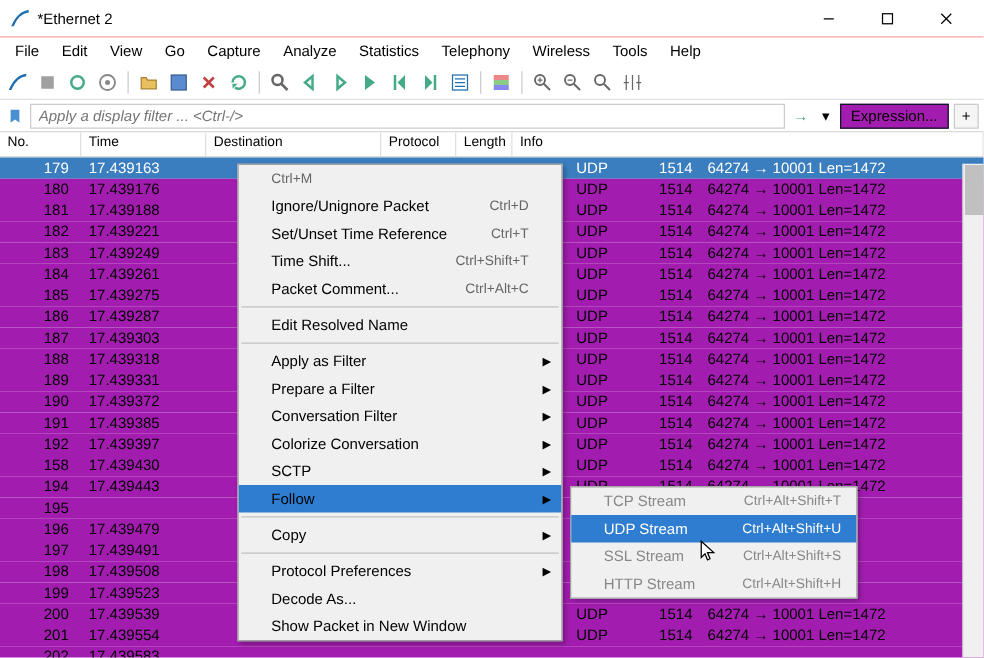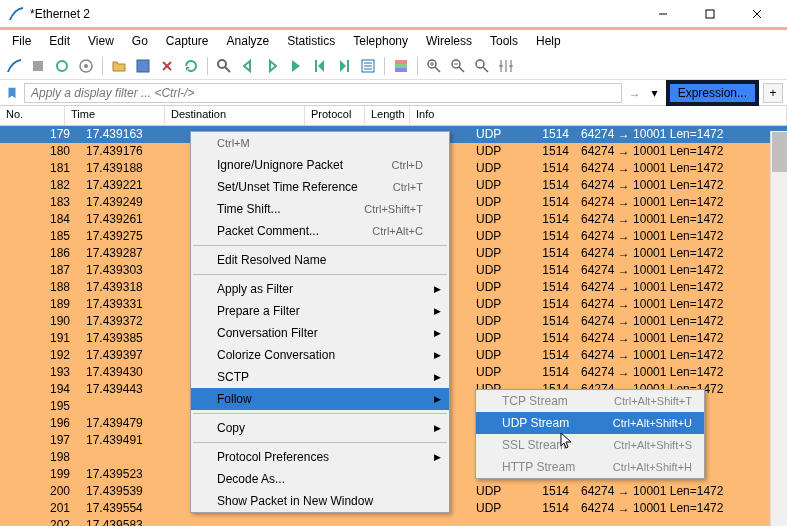--- a/index.html
+++ b/index.html
@@ -1,57 +1,57 @@
 <!DOCTYPE html>
 <html><head>
 <meta charset="utf-8">
 <style>
 * { margin: 0; padding: 0; box-sizing: border-box; font-family: "Segoe UI", Tahoma, sans-serif; font-size: 12px; }
 body { background: #fff; width: 787px; height: 526px; overflow: hidden; position: relative; }
-.titlebar { height: 30px; display: flex; align-items: center; padding: 0 8px; border-bottom: 3px solid #fca5a5; }
+.titlebar { height: 30px; display: flex; align-items: center; padding: 0 8px; border-bottom: 1px solid #fca5a5; }
 .titlebar .fin { width: 16px; height: 16px; margin-right: 6px; }
 .titlebar .title { flex: 1; font-size: 12px; }
 .winbtns { display: flex; gap: 2px; }
 .winbtn { width: 45px; height: 28px; display: flex; align-items: center; justify-content: center; }
 .winbtn svg { width: 10px; height: 10px; }
 .menubar { height: 22px; display: flex; align-items: center; padding: 0 4px; gap: 2px; }
 .menubar span { padding: 2px 8px; cursor: default; }
 .toolbar { height: 28px; display: flex; align-items: center; padding: 0 4px; gap: 4px; border-bottom: 1px solid #e0e0e0; }
 .tbtn { width: 20px; height: 20px; display: flex; align-items: center; justify-content: center; color: #3a6ea5; }
 .tbtn svg { width: 16px; height: 16px; }
 .sep { width: 1px; height: 18px; background: #ccc; margin: 0 2px; }
 .filterbar { height: 26px; display: flex; align-items: center; padding: 2px 4px; gap: 4px; border-bottom: 1px solid #d0d0d0; }
 .filterinput { flex: 1; height: 20px; border: 1px solid #ccc; padding: 0 6px; font-style: italic; color: #888; }
-.exprbtn { padding: 2px 8px; border: 4px solid #0f172a; background: #3b82f6; }
+.exprbtn { padding: 2px 8px; border: 1px solid #0f172a; background: #a21caf; }
 .plusbtn { width: 20px; height: 20px; border: 1px solid #ccc; background: #f5f5f5; display: flex; align-items: center; justify-content: center; }
 .headers { height: 20px; display: flex; border-bottom: 1px solid #d0d0d0; background: #fff; }
 .headers div { padding: 2px 6px; border-right: 1px solid #e0e0e0; font-size: 11px; }
 .col-no { width: 65px; }
 .col-time { width: 100px; }
 .col-src { width: 150px; }
 .col-dst { width: 140px; }
 .col-proto { width: 60px; }
 .col-len { width: 45px; }
 .col-info { flex: 1; }
 .packets { position: relative; }
-.row { height: 17px; display: flex; background: #fdba74; font-size: 11px; }
+.row { height: 17px; display: flex; background: #a21caf; font-size: 11px; }
 .row.sel { background: #3a7ec0; color: #fff; }
 .row > div { padding: 1px 6px; white-space: nowrap; overflow: hidden; }
-.row .col-no { text-align: right; padding-right: 10px; margin-left: 15px; }
+.row .col-no { text-align: right; padding-right: 10px; }
 .row .col-len { text-align: right; }
 .scrollbar { position: absolute; right: 0; top: 131px; bottom: 0; width: 17px; background: #f0f0f0; border-left: 1px solid #ddd; }
 .scrollthumb { width: 15px; height: 40px; background: #c0c0c0; margin: 1px; }
 .ctxmenu { position: absolute; left: 190px; top: 131px; width: 260px; background: #f0f0f0; border: 1px solid #a0a0a0; box-shadow: 2px 2px 4px rgba(0,0,0,0.3); z-index: 10; }
 .ctxitem { height: 22px; display: flex; align-items: center; padding: 0 26px 0 26px; position: relative; }
 .ctxitem.hl { background: #2f7dd1; color: #000000; }
 .ctxitem .label { flex: 1; }
 .ctxitem .shortcut { color: #666; font-size: 11px; }
 .ctxitem .arrow { position: absolute; right: 8px; font-size: 9px; }
 .ctxsep { height: 1px; background: #c0c0c0; margin: 3px 2px; }
-.submenu { position: absolute; left: 475px; top: 389px; width: 230px; background: #f0f0f0; border: 1px solid #a0a0a0; box-shadow: 2px 2px 4px rgba(0,0,0,0.3); z-index: 11; }
+.submenu { position: absolute; left: 456px; top: 389px; width: 230px; background: #f0f0f0; border: 1px solid #a0a0a0; box-shadow: 2px 2px 4px rgba(0,0,0,0.3); z-index: 11; }
 .subitem { height: 22px; display: flex; align-items: center; padding: 0 12px 0 26px; }
 .subitem.disabled { color: #888; }
 .subitem.hl { background: #2f7dd1; color: #fff; }
 .subitem .label { flex: 1; }
 .subitem .shortcut { font-size: 11px; }
 .cursor-arrow { position: absolute; left: 560px; top: 432px; z-index: 20; pointer-events: none; }
 .bookmark-icon { width: 16px; height: 16px; display: flex; align-items: center; justify-content: center; }
 </style>
 </head>
 <body>
@@ -367,21 +367,21 @@
     <div class="row">
       <div class="col-no">192</div>
       <div class="col-time">17.439397</div>
       <div class="col-src"></div>
       <div class="col-dst"></div>
       <div class="col-proto">UDP</div>
       <div class="col-len">1514</div>
       <div class="col-info">64274 → 10001 Len=1472</div>
     </div>
     <div class="row">
-      <div class="col-no">193</div>
+      <div class="col-no">158</div>
       <div class="col-time">17.439430</div>
       <div class="col-src"></div>
       <div class="col-dst"></div>
       <div class="col-proto">UDP</div>
       <div class="col-len">1514</div>
       <div class="col-info">64274 → 10001 Len=1472</div>
     </div>
     <div class="row">
       <div class="col-no">194</div>
       <div class="col-time">17.439443</div>
@@ -412,20 +412,21 @@
       <div class="col-no">197</div>
       <div class="col-time">17.439491</div>
       <div class="col-src"></div>
       <div class="col-dst"></div>
       <div class="col-proto"></div>
       <div class="col-len"></div>
       <div class="col-info">1472</div>
     </div>
     <div class="row">
       <div class="col-no">198</div>
+      <div class="col-time">17.439508</div>
       <div class="col-src"></div>
       <div class="col-dst"></div>
       <div class="col-proto"></div>
       <div class="col-len"></div>
       <div class="col-info">1472</div>
     </div>
     <div class="row">
       <div class="col-no">199</div>
       <div class="col-time">17.439523</div>
       <div class="col-src"></div>

